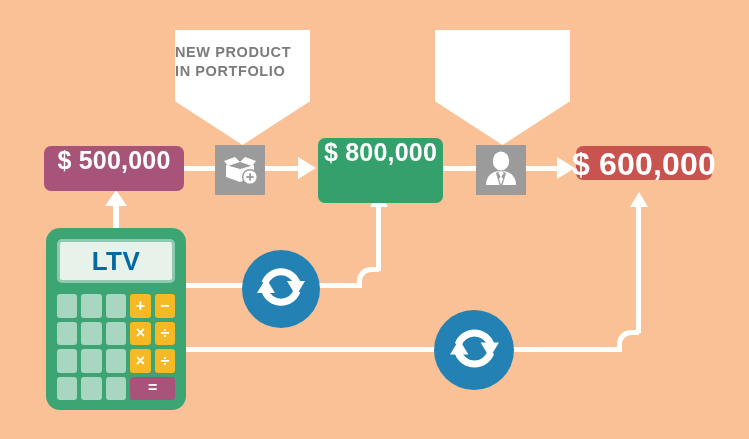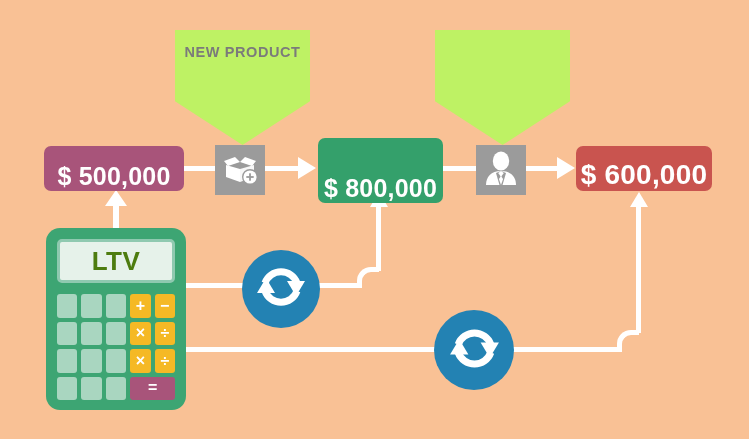--- a/index.html
+++ b/index.html
@@ -20,57 +20,56 @@
   
   .layer-lines   { position:absolute; inset:0; z-index: 1; }
   .layer-nodes   { position:absolute; inset:0; z-index: 3; }
   .layer-banners { position:absolute; inset:0; z-index: 2; }
   .layer-sync    { position:absolute; inset:0; z-index: 4; }
 
   
   .value-box {
     position: absolute;
     display: flex;
-    align-items: flex-end;
+    align-items: flex-start;
     justify-content: center;
     border-radius: 7px;
     color: #ffffff;
     font-weight: bold;
     letter-spacing: 0.2px;
     white-space: nowrap;
   }
   .value-box.purple { background: #a8547a; }
   .value-box.green  { background: #34a06b; }
   .value-box.red    { background: #c9544f; }
 
   #box-500 { left: 44px;  top: 146px; width: 140px; height: 45px; font-size: 25px; }
   #box-800 { left: 318px; top: 138px; width: 125px; height: 65px; font-size: 25px; }
-  #box-600 { left: 576px; top: 146px; width: 136px; height: 45px; font-size: 28px; }
+  #box-600 { left: 576px; top: 146px; width: 136px; height: 34px; font-size: 32px; }
 
   
   .icon-tile {
     position: absolute;
     background: #9b9b9b;
     display: flex;
     align-items: center;
     justify-content: center;
   }
   #tile-product    { left: 215px; top: 145px; width: 50px; height: 50px; }
   #tile-competitor { left: 476px; top: 145px; width: 50px; height: 50px; }
 
   
   .banner {
     position: absolute;
-    background: #bef264;
+    background: #ffffff;
     color: #7b7b7b;
     font-size: 14.5px;
     font-weight: bold;
     letter-spacing: 0.6px;
     line-height: 1.28;
-    text-align: center;
     padding-top: 13px;
     box-sizing: border-box;
     clip-path: polygon(0% 0%, 100% 0%, 100% 62%, 50% 100%, 0% 62%);
   }
   #banner-product    { left: 175px; top: 30px; width: 135px; height: 115px; }
   #banner-competitor { left: 435px; top: 30px; width: 135px; height: 115px; }
 
   
   #calculator {
     position: absolute;
@@ -85,21 +84,21 @@
     height: 44px;
     background: #e6f2ea;
     border: 3px solid #8fc9b0;
     border-radius: 5px;
     box-sizing: border-box;
     display: flex;
     align-items: center;
     justify-content: center;
   }
   #calc-screen-label {
-    color: #4d7c0f;
+    color: #0369a1;
     font-size: 26px;
     font-weight: bold;
     letter-spacing: 0.5px;
   }
   #calc-keys {
     margin-top: 11px;
     display: grid;
     grid-template-columns: repeat(5, 1fr);
     grid-template-rows: repeat(4, 1fr);
     gap: 4px;
@@ -188,20 +187,21 @@
     <div class="wline" style="left:636px; top:205px; width:5px; height:128px;"></div>
     <div style="position:absolute; left:630px; top:192px; width:0; height:0;
                 border-left:9px solid transparent; border-right:9px solid transparent;
                 border-bottom:15px solid #ffffff;"></div>
   </div>
 
   <div class="layer-banners">
 
     <div class="banner" id="banner-product">
       <div>NEW PRODUCT</div>
+      <div>IN PORTFOLIO</div>
     </div>
 
     <div class="banner" id="banner-competitor">
     </div>
   </div>
 
   <div class="layer-nodes">
 
     <div class="value-box purple" id="box-500">
       <span>$ 500,000</span>

